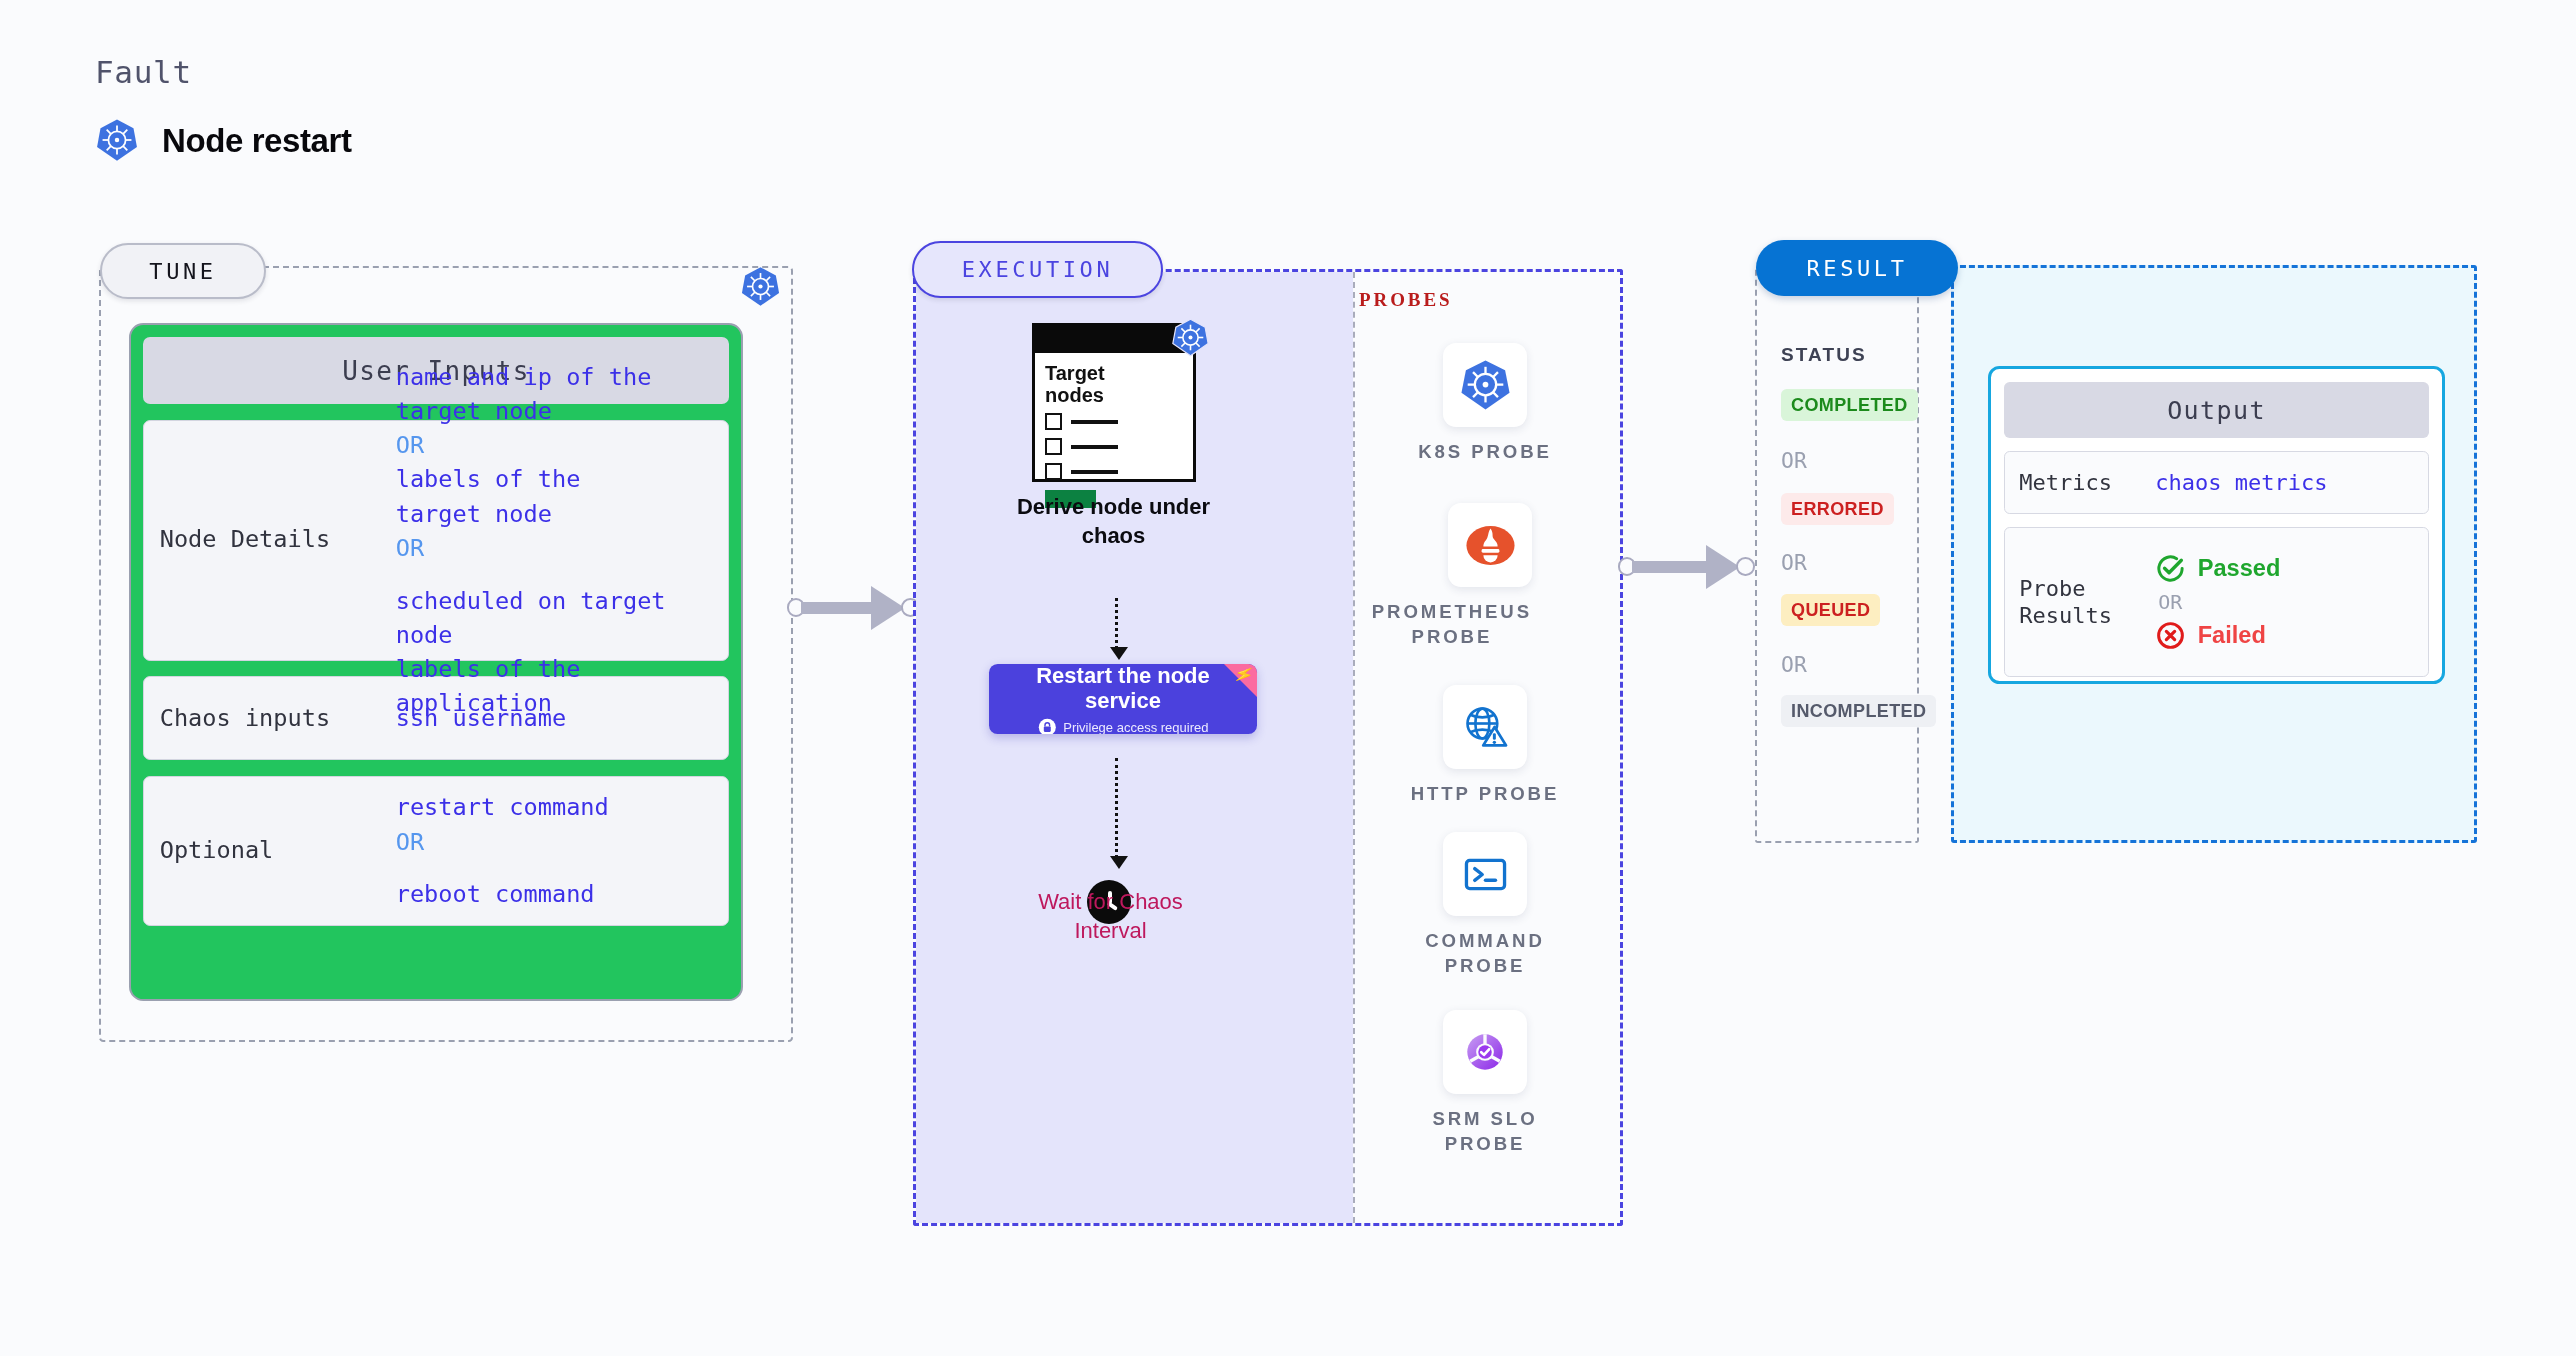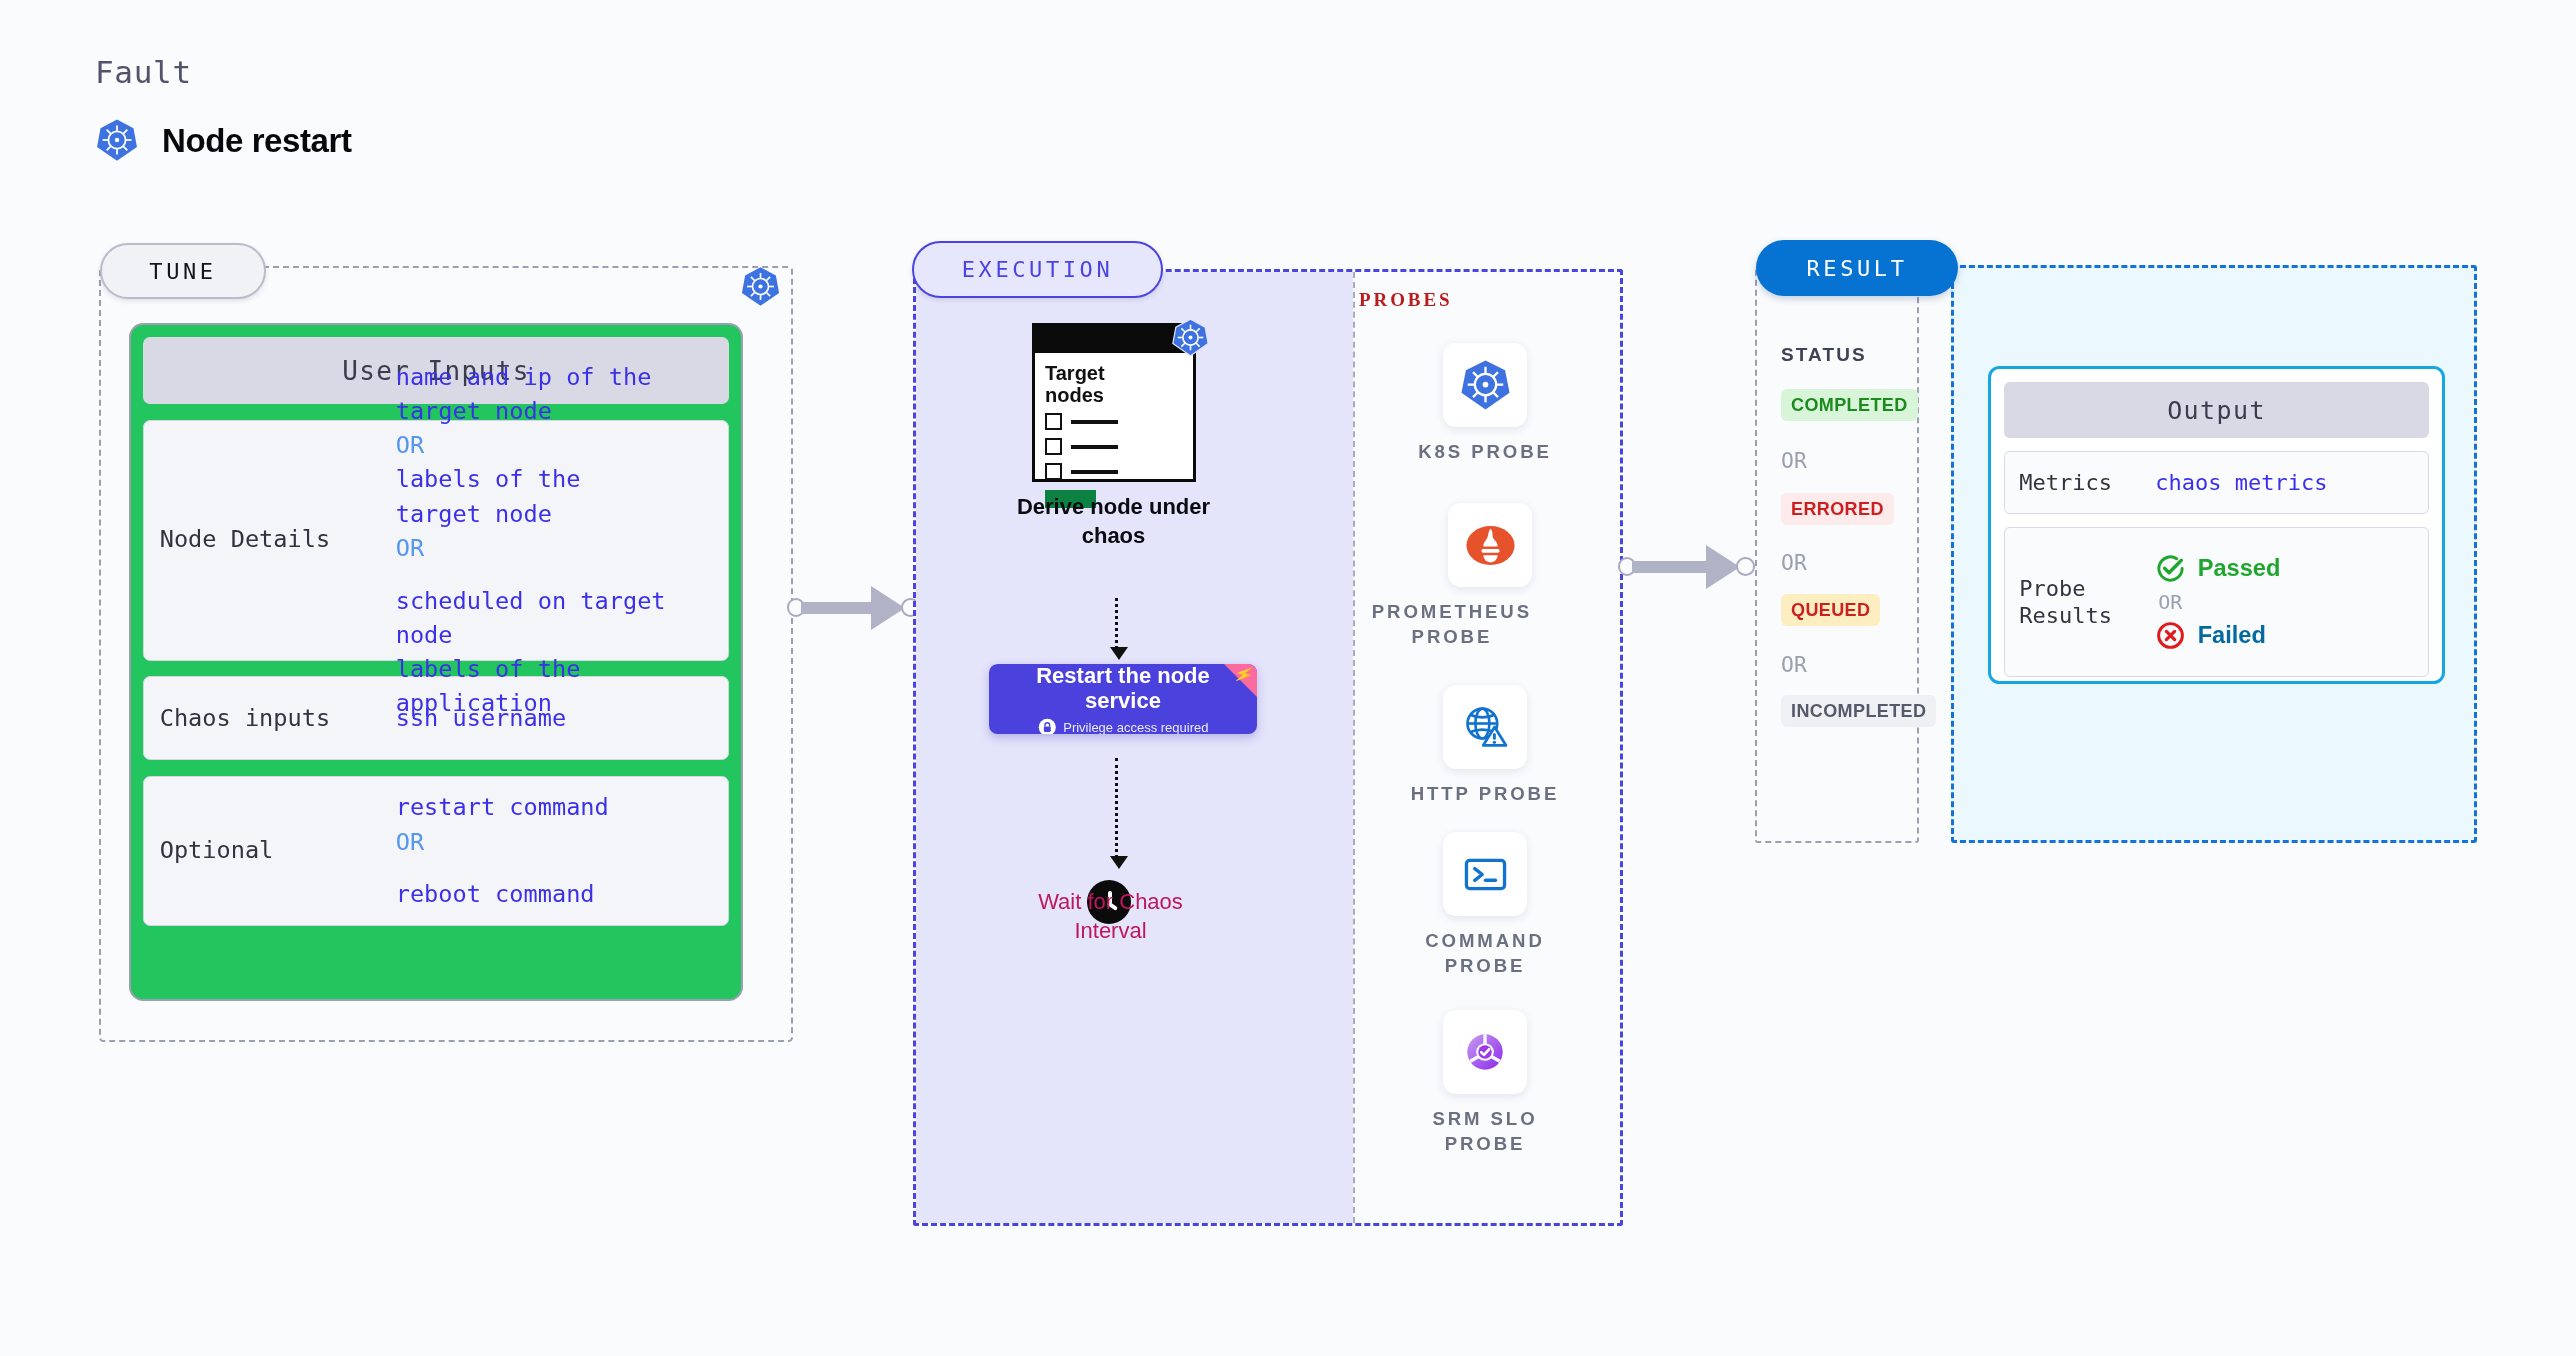--- a/index.html
+++ b/index.html
@@ -583,18 +583,18 @@
           <path d="M7.4 11.8 L10.9 15.3 L20.4 5.6" fill="none" stroke="#1fa62e" stroke-width="2.6" stroke-linecap="round" stroke-linejoin="round"></path>
         </svg>
         <span class="txt" style="color:#1fa62e">Passed</span>
       </div>
       <div class="mini-or">OR</div>
       <div class="result-line">
         <svg width="31" height="31" viewBox="0 0 24 24">
           <circle cx="12" cy="12" r="9.2" fill="none" stroke="#e01b1b" stroke-width="2.3"></circle>
           <path d="M8.8 8.8 L15.2 15.2 M15.2 8.8 L8.8 15.2" stroke="#e01b1b" stroke-width="2.5" stroke-linecap="round"></path>
         </svg>
-        <span class="txt" style="color:#0369a1">Failed</span>
+        <span class="txt" style="color:#ef4444">Failed</span>
       </div>
     </div>
   </div>
 </div>
 
 
 </body></html>

